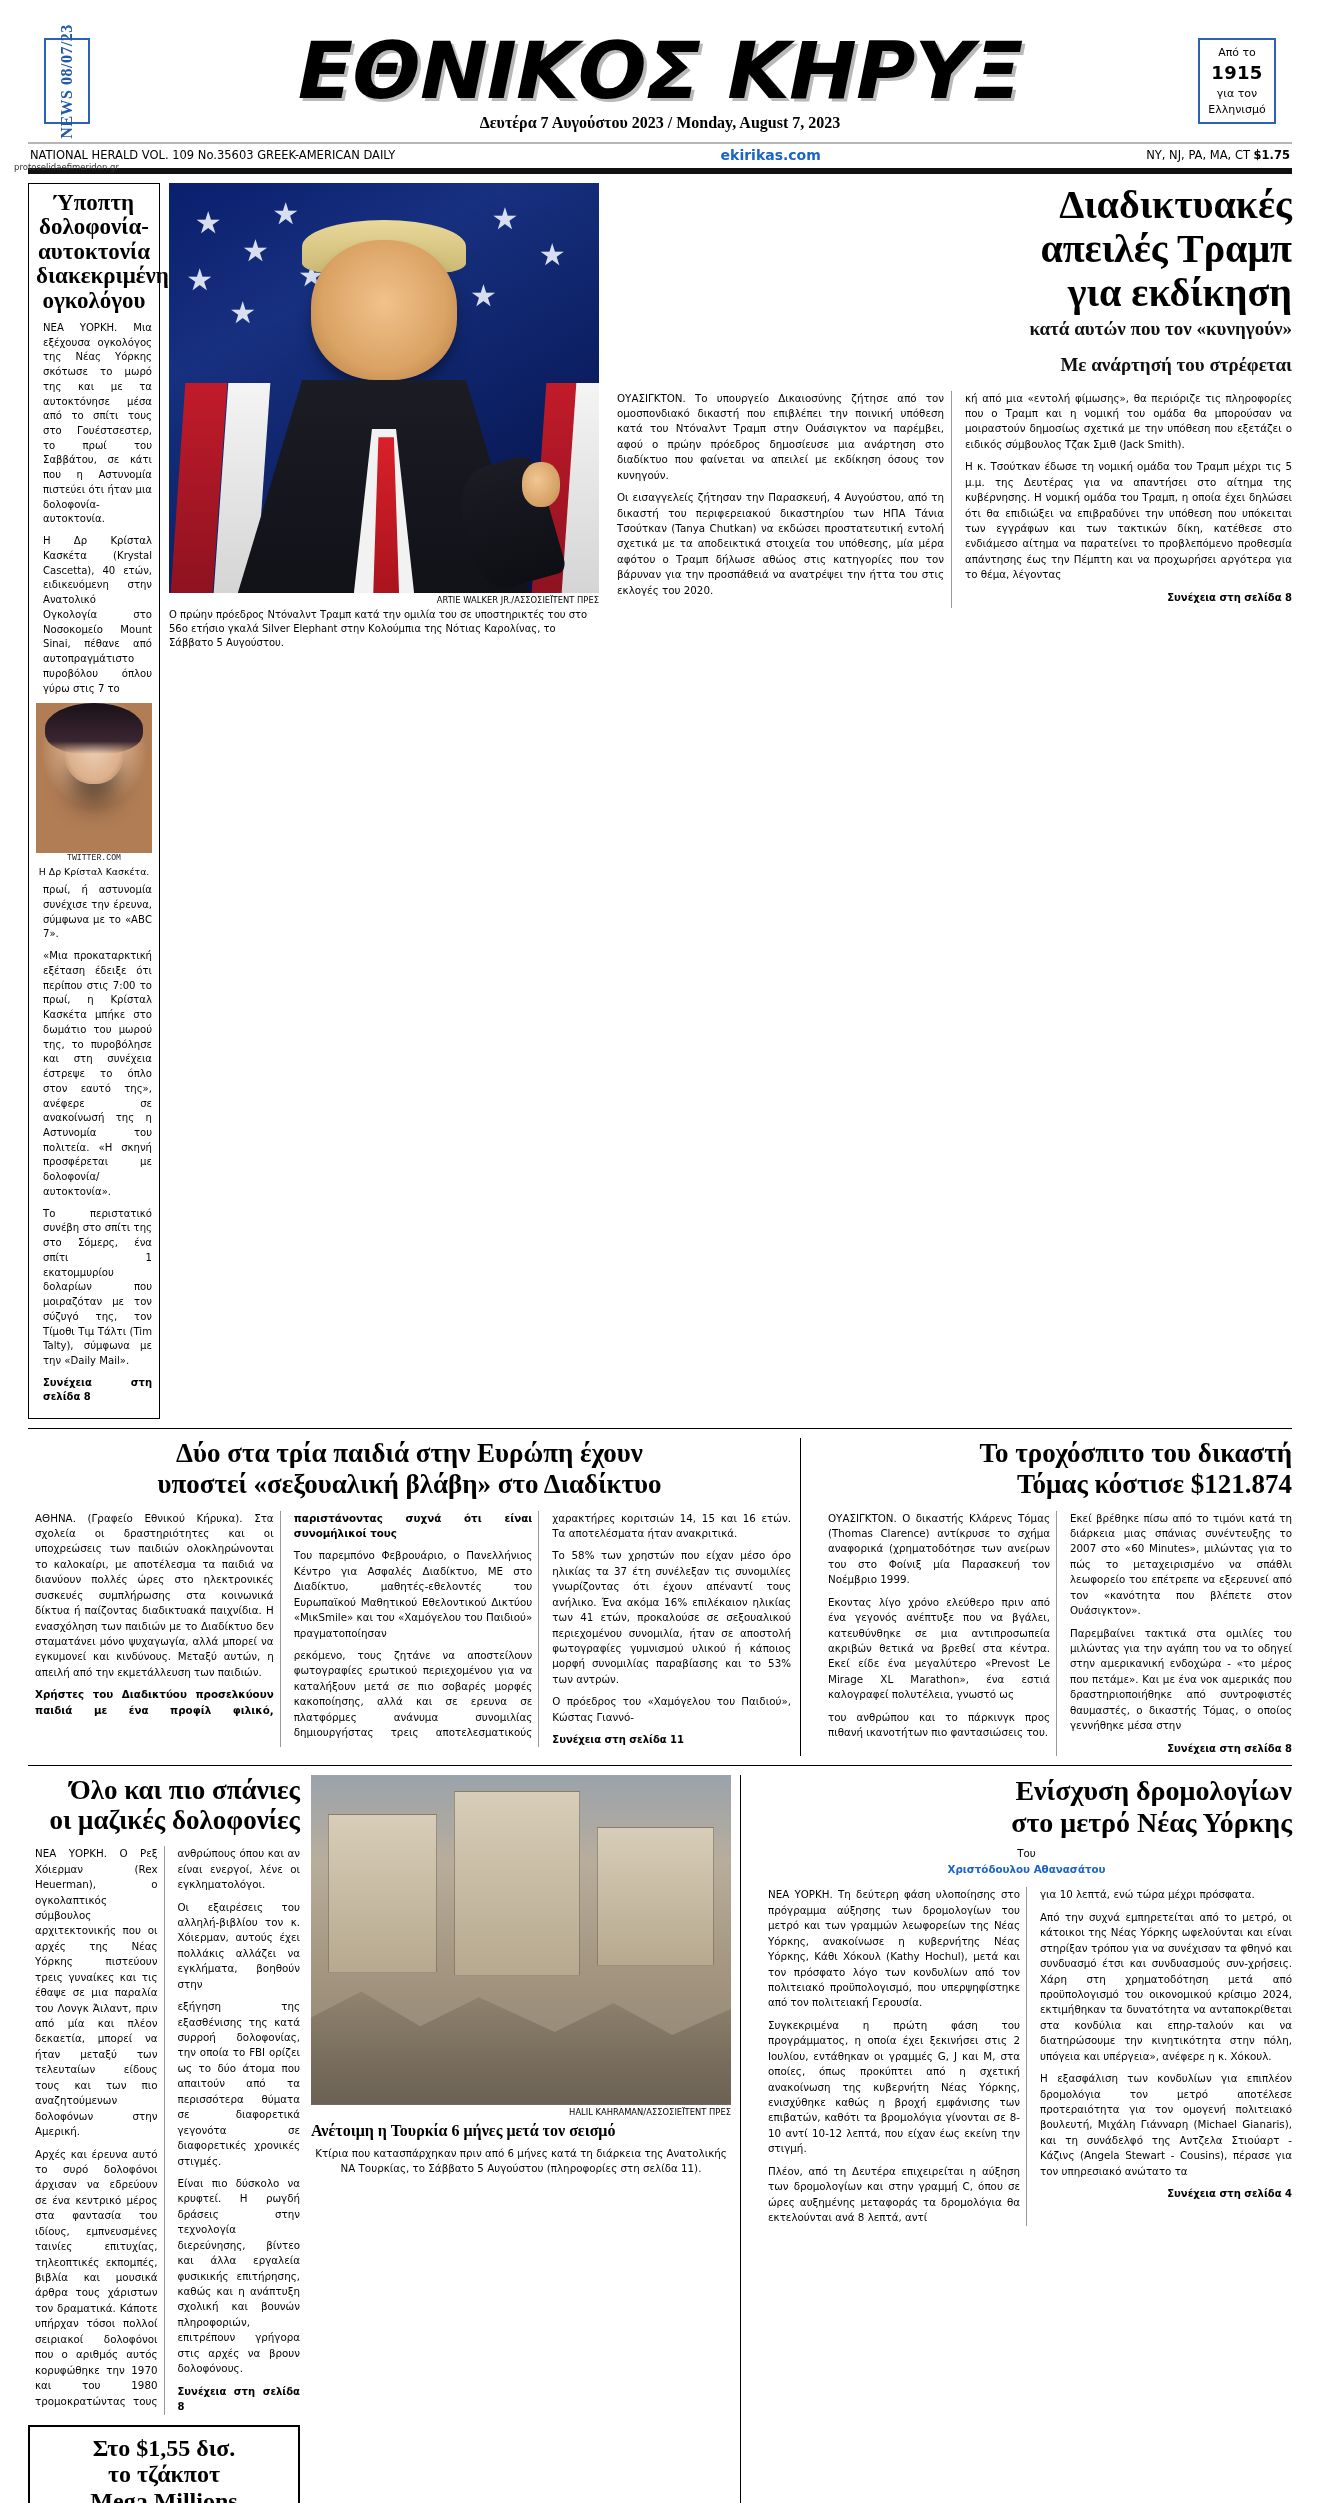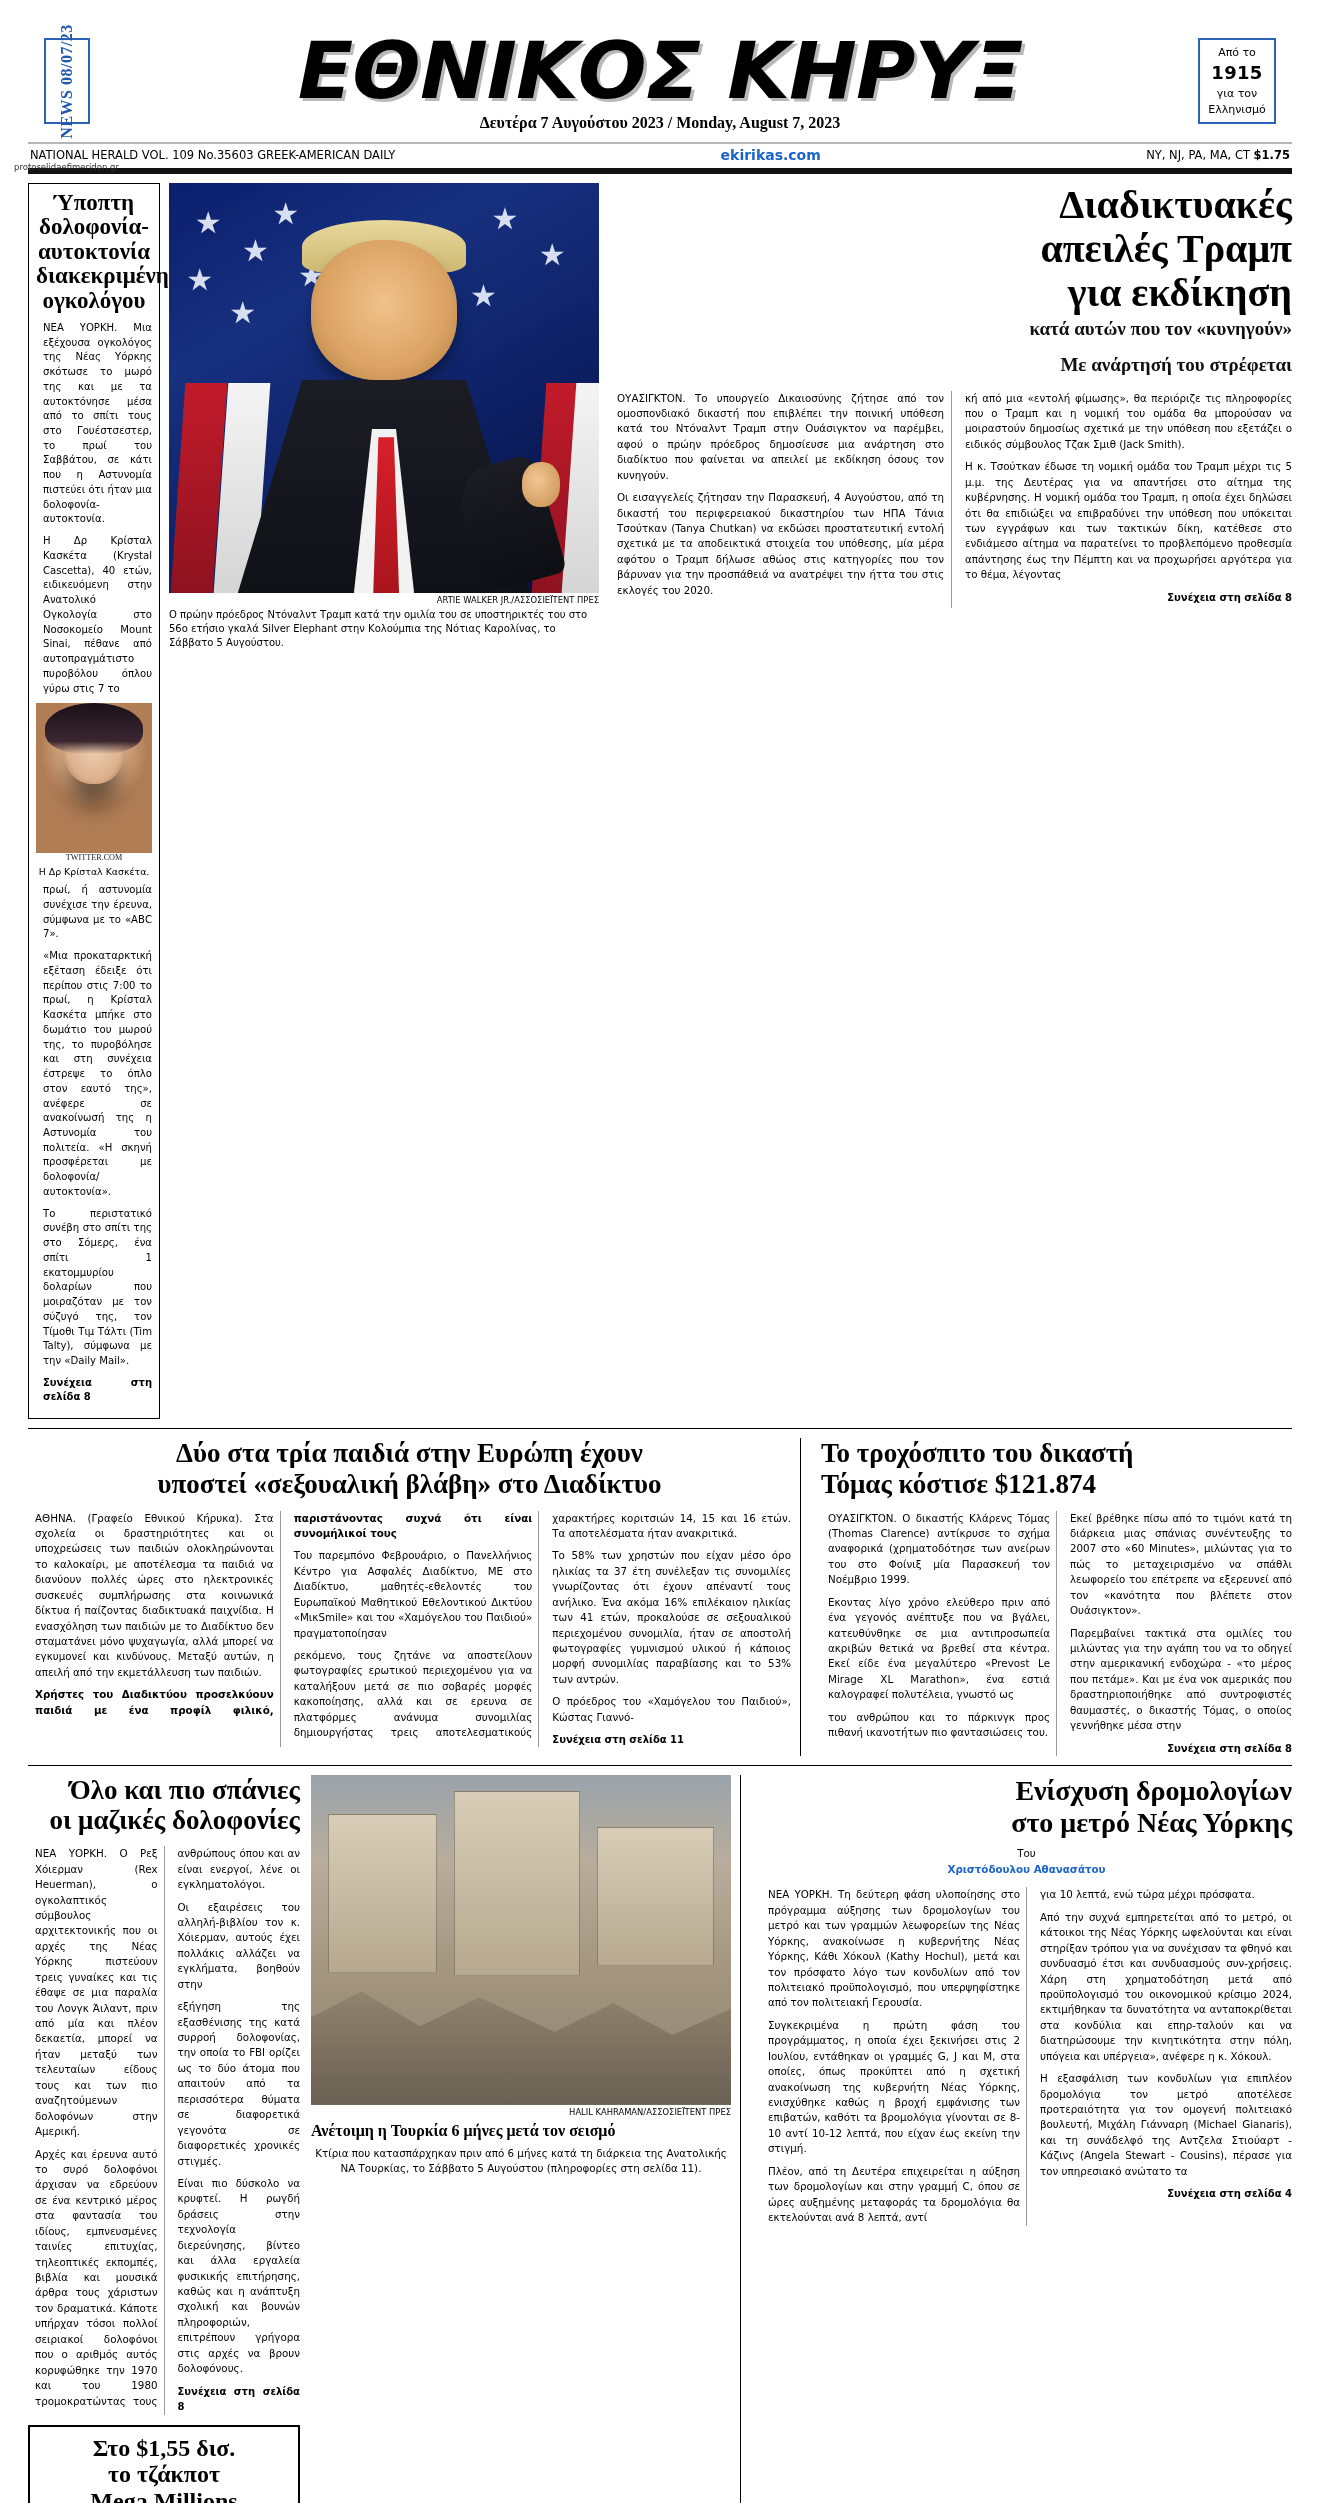--- a/index.html
+++ b/index.html
@@ -96,21 +96,21 @@
     background: radial-gradient(ellipse at 50% 40%, #f0d4ba 0%, #dcb08c 65%, #9c6c48 100%);
     box-shadow: 0 28px 22px -6px rgba(20,12,8,.55);
   }
   .portrait::before{
     content:""; position:absolute; left:8%; top:0; width:84%; height:34%;
     background: linear-gradient(180deg,#1b1118 0%, #3a2630 75%, rgba(58,38,48,0) 100%);
     border-radius: 50% 50% 40% 40%;
     z-index:2;
   }
   .pcap { font-family: "DejaVu Sans", sans-serif; font-size: 9.4px; text-align: center; margin-top: 4px; }
-  .pcred { font-family: Liberation Serif, serif; font-size: 8.2px; text-align: center; color: #222; }
+  .pcred { font-family: Liberation Mono, monospace; font-size: 8.2px; text-align: center; color: #222; }
 
   
   .b1-photo { width: 430px; margin-left: 9px; }
   .hero {
     width: 100%; height: 410px; position: relative; overflow: hidden;
     background: linear-gradient(150deg,#0a1f6e 0%, #17307f 30%, #0d2166 60%, #060f3d 100%);
   }
   .hero .star { position: absolute; color: #e8eefb; font-size: 30px; line-height: 1; opacity: .92; }
   .hero .stripe {
     position: absolute; bottom: 0; width: 42px; height: 210px;
@@ -159,21 +159,21 @@
   .b1-right { flex: 1; margin-left: 11px; }
   .lead-hl { font-family: "Liberation Serif", serif; font-weight: bold; font-size: 40px; line-height: 1.1; text-align: right; }
   .lead-sub { font-family: "Liberation Serif", serif; font-weight: bold; font-size: 19px; line-height: 1.25; text-align: right; margin-top: 12px; color: #111; }
   .two-col { column-count: 2; column-gap: 14px; column-rule: 1px solid #999; margin-top: 14px; }
 
   
   .b2 { display: flex; padding: 0 14px; }
   .b2-mid { flex: 1.62; }
   .b2-right { flex: 1; margin-left: 11px; }
   .b2-mid .hl2 { font-size: 27px; text-align: center; line-height: 1.16; }
-  .b2-right .hl2 { font-size: 27px; text-align: left; line-height: 1.16; font-family: Liberation Serif, serif; }
+  .b2-right .hl2 { font-size: 27px; text-align: right; line-height: 1.16; font-family: Liberation Serif, serif; }
   .three-col { column-count: 3; column-gap: 13px; column-rule: 1px solid #999; margin-top: 10px; }
   .two-col-sm { column-count: 2; column-gap: 13px; column-rule: 1px solid #999; margin-top: 10px; }
 
   
   .b3 { display: flex; padding: 0 14px; }
   .b3-left { width: 272px; }
   .b3-mid { width: 420px; margin-left: 11px; }
   .b3-right { flex: 1; margin-left: 11px; }
   .b3-left .hl3 { font-size: 27px; text-align: right; line-height: 1.14; }
   .b3-right .hl3 { font-size: 28px; text-align: right; line-height: 1.14; }

